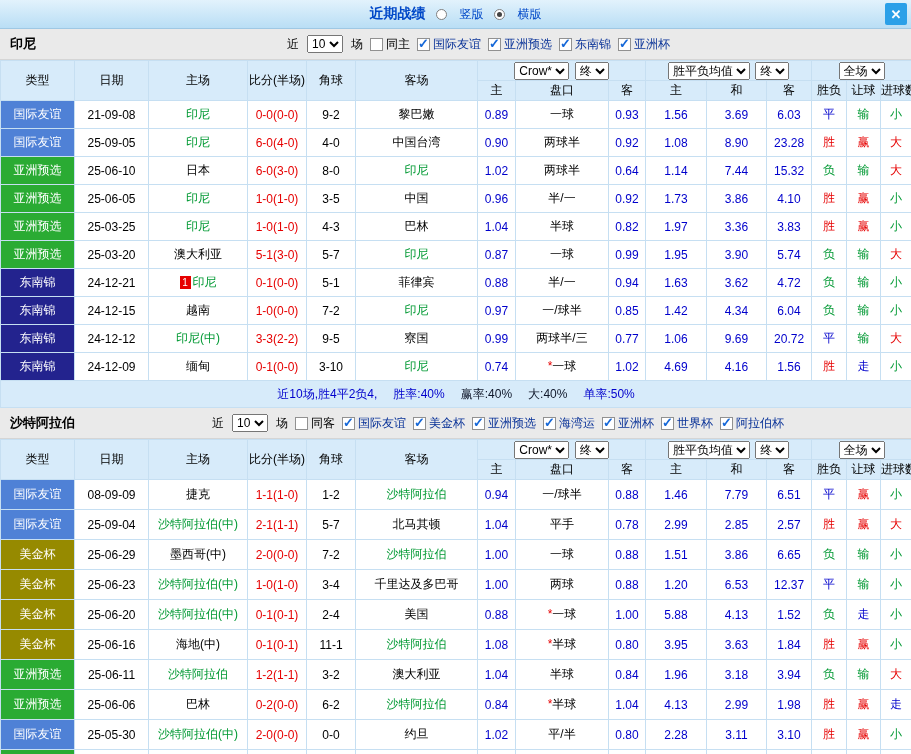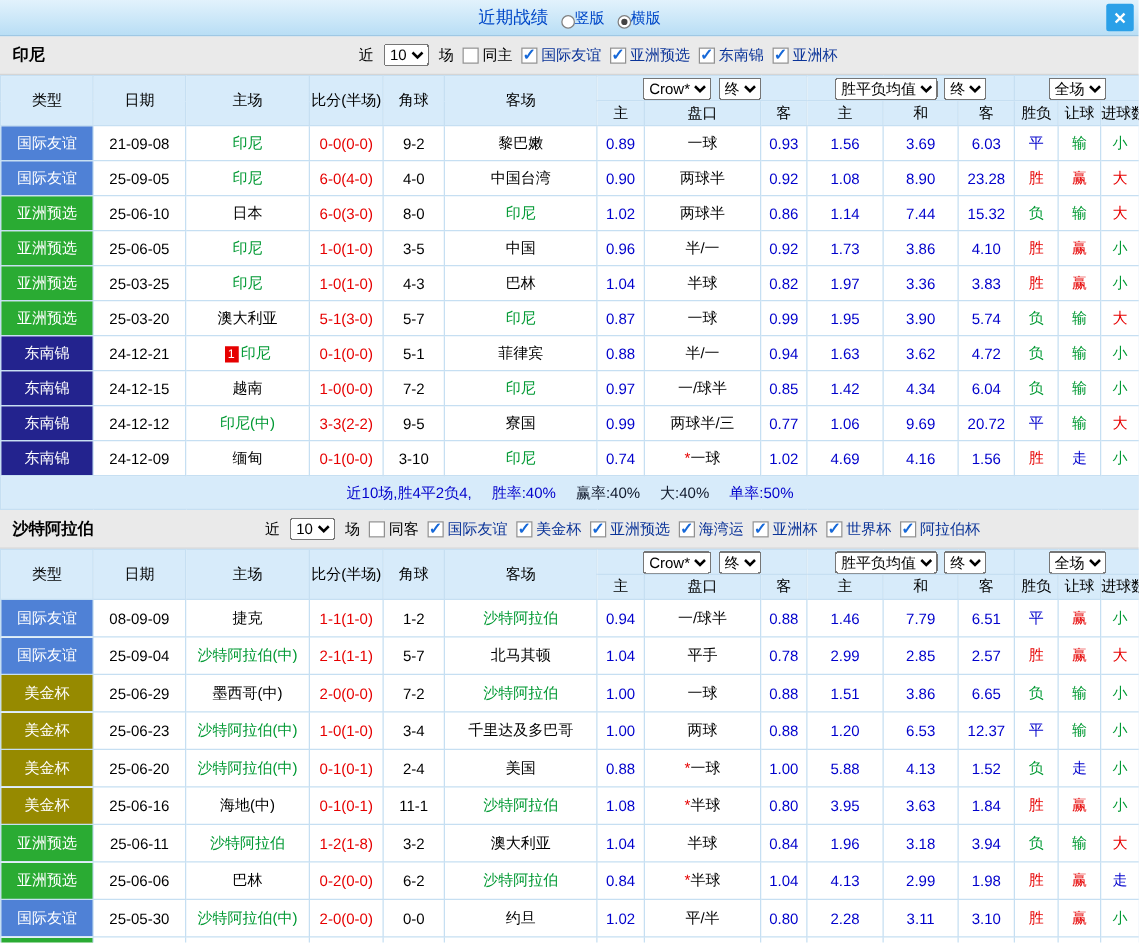--- a/index.html
+++ b/index.html
@@ -1,22 +1,22 @@
 <!DOCTYPE html>
 <html><head>
 <meta charset="utf-8">
 <style>
   html,body{margin:0;padding:0}
   body{width:911px;height:754px;overflow:hidden;background:#fff;color:#000;
        font-family:"Liberation Sans",sans-serif;font-size:12px}
   
   .topbar{height:28px;background:linear-gradient(#e2f2fc,#b9def5);border-bottom:1px solid #9fc8e4;
           display:flex;align-items:center;justify-content:center;gap:10px;position:relative}
-  .title{font-weight:normal;font-size:14px;color:#0048c8}
-  .rlabel{display:inline-flex;align-items:flex-end;gap:0;color:#0048c8;cursor:pointer}
+  .title{font-weight:bold;font-size:14px;color:#0048c8}
+  .rlabel{display:inline-flex;align-items:center;gap:13px;color:#0048c8;cursor:pointer}
   .radio{width:11px;height:11px;border:1px solid #808080;border-radius:50%;background:#fff;
          display:inline-flex;align-items:center;justify-content:center;box-sizing:border-box}
   .radio.sel::after{content:"";width:5px;height:5px;border-radius:50%;background:#444}
   .close{position:absolute;right:4px;top:3px;width:22px;height:22px;background:#2ba0e8;color:#fff;
          display:flex;align-items:center;justify-content:center;font-size:13px;font-weight:bold;
          border-radius:2px;cursor:pointer}
   
   .band{height:30px;background:#eaeaea;border-bottom:1px solid #d5d5d5;display:flex;align-items:center}
   .team{font-weight:bold;font-size:13px;padding:0 10px;white-space:nowrap}
   .filters{flex:1;display:flex;align-items:center;justify-content:center;gap:7px;white-space:nowrap}
@@ -178,21 +178,21 @@
       </tr>
       <tr>
         <td class="league" style="background: rgb(42, 171, 51);">亚洲预选</td>
         <td>25-06-10</td>
         <td><span>日本</span></td>
         <td class="t-red">6-0(3-0)</td>
         <td>8-0</td>
         <td><span class="t-green">印尼</span></td>
         <td class="t-odds">1.02</td>
         <td>两球半</td>
-        <td class="t-odds">0.86</td>
+        <td class="t-odds">0.64</td>
         <td class="t-odds">1.14</td>
         <td class="t-odds">7.44</td>
         <td class="t-odds">15.32</td>
         <td class="t-green">负</td>
         <td class="t-green">输</td>
         <td class="t-red">大</td>
       </tr>
       <tr>
         <td class="league" style="background: rgb(42, 171, 51);">亚洲预选</td>
         <td>25-06-05</td>
@@ -509,21 +509,21 @@
         <td class="t-odds">3.63</td>
         <td class="t-odds">1.84</td>
         <td class="t-red">胜</td>
         <td class="t-red">赢</td>
         <td class="t-green">小</td>
       </tr>
       <tr>
         <td class="league" style="background: rgb(42, 171, 51);">亚洲预选</td>
         <td>25-06-11</td>
         <td><span class="t-green">沙特阿拉伯</span></td>
-        <td class="t-red">1-2(1-8)</td>
+        <td class="t-red">1-2(1-1)</td>
         <td>3-2</td>
         <td><span>澳大利亚</span></td>
         <td class="t-odds">1.04</td>
         <td>半球</td>
         <td class="t-odds">0.84</td>
         <td class="t-odds">1.96</td>
         <td class="t-odds">3.18</td>
         <td class="t-odds">3.94</td>
         <td class="t-green">负</td>
         <td class="t-green">输</td>

